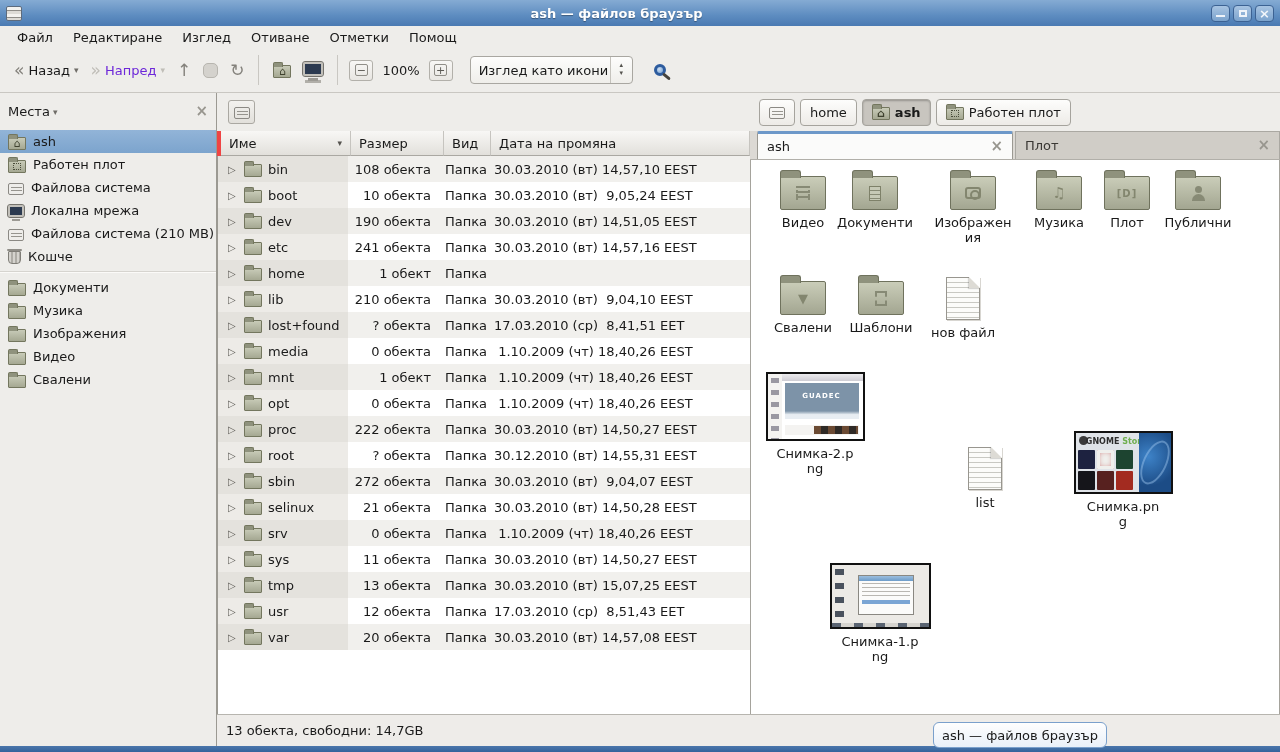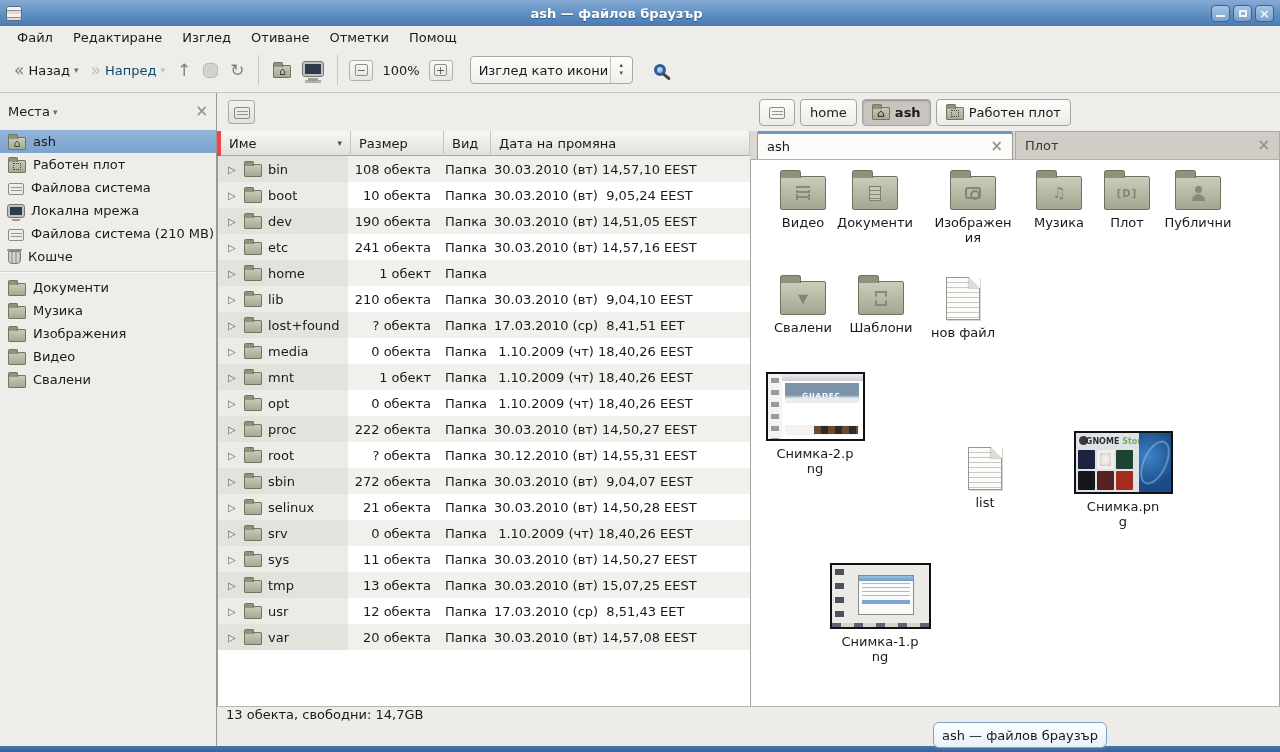--- a/index.html
+++ b/index.html
@@ -25,21 +25,21 @@
   .menubar { position:absolute; top:26px; left:0; right:0; height:22px; background:#eeedea;
     display:flex; align-items:center; padding-left:8px; gap:2px; }
   .menu-item { padding:2px 9px; }
 
   
   .toolbar { position:absolute; top:48px; left:0; right:0; height:45px; background:#eeedea;
     border-bottom:1px solid #c9c7c2; display:flex; align-items:center; padding:0 8px; }
   .tb-btn { display:flex; align-items:center; gap:4px; padding:5px 6px; border-radius:3px; }
   .tb-glyph { font-size:17px; line-height:1; color:#84827c; }
   .tb-label { color:#1a1a1a; }
-  .disabled .tb-label { color:#0c4a6e; }
+  .disabled .tb-label { color:#6d28d9; }
   .disabled .tb-glyph { color:#c0beb8; }
   .tb-chev { font-size:9px; color:#6f6d68; }
   .disabled .tb-chev { color:#c0beb8; }
   .tb-sep { width:1px; height:30px; background:#c9c7c2; margin:0 8px; }
   .tb-stop-glyph { width:15px; height:15px; background:#d4d2cd; border:1px solid #b7b5af; border-radius:5px; }
   .mi { position:relative; flex:none; }
   .folder-mini { width:18px; height:13px; margin-top:3px; background:linear-gradient(#c8cbb8,#a5a892); border:1px solid #73765e; border-radius:1px; position:relative; display:flex; align-items:center; justify-content:center; }
   .folder-mini::before { content:""; position:absolute; top:-4px; left:-1px; width:8px; height:4px; background:#8f927d; border:1px solid #73765e; border-bottom:none; border-radius:2px 2px 0 0; }
   .home-glyph::after { content:"⌂"; color:#3f422f; font-size:11px; line-height:1; }
   .desktop-glyph::after { content:""; width:6px; height:5px; border:1px dotted #4a4d3a; }
@@ -124,41 +124,41 @@
 
   
   .bfile { width:34px; height:43px; margin-top:4px; background:#fcfcfa repeating-linear-gradient(180deg,transparent 0 4px,#c9c9c3 4px 5px); background-clip:padding-box; border:1px solid #98968f; position:relative; box-shadow:1px 1px 0 #d8d6d1; }
   .bfile::before { content:""; position:absolute; top:-1px; right:-1px; border-style:solid; border-width:0 11px 11px 0; border-color:#fff #fff #dddbd5 #dddbd5; box-shadow:-1px 1px 1px rgba(0,0,0,.15); }
 
   
   .thumb { border:2px solid #111; background:#fff; position:relative; overflow:hidden; }
   .tg { width:99px; height:69px; }
   .tg-side { position:absolute; left:0; top:0; bottom:0; width:14px; background:#f4f3f1 repeating-linear-gradient(180deg,#9a98a2 0 5px,transparent 5px 12px); background-size:8px 100%; background-repeat:no-repeat; background-position:3px 4px; }
   .tg-bar { position:absolute; left:14px; right:0; top:0; height:7px; background:linear-gradient(#ecebee,#cfcdd4); }
-  .tg-hero { position:absolute; left:17px; right:4px; top:9px; height:20px; background:#7d93a8; color:#fff; font-size:7px; font-weight:bold; text-align:center; padding-top:9px; letter-spacing:1px; }
+  .tg-hero { position:absolute; left:17px; right:4px; top:9px; height:36px; background:#7d93a8; color:#fff; font-size:7px; font-weight:bold; text-align:center; padding-top:9px; letter-spacing:1px; }
   .tg-hero::after { content:""; position:absolute; left:0; right:0; bottom:0; height:8px; background:linear-gradient(to top,#e8edf2 55%, transparent); }
   .tg-strip { position:absolute; left:17px; right:4px; bottom:4px; height:10px; background:#f4f3f1 repeating-linear-gradient(90deg,#6b4a33 0 7px,#2f2a26 7px 14px); background-size:44px 8px; background-repeat:no-repeat; background-position:right 1px top 1px; }
   .ts { width:99px; height:63px; background:#dfe3e8; }
   .ts-head { position:absolute; left:2px; top:4px; font-size:8px; font-weight:bold; color:#2d2d2d; }
   .ts-head .green { color:#6fae4e; }
   .ts-glyph { position:absolute; left:3px; top:3px; width:9px; height:9px; border-radius:50%; background:#3a3a3a; }
   .ts-grid { position:absolute; left:2px; top:17px; width:56px; height:42px; display:grid; grid-template-columns:repeat(3,17px); grid-auto-rows:19px; gap:2px; }
   .ts-grid i { border-radius:1px; }
   .ts-right { position:absolute; right:0; top:0; bottom:0; width:32px; background:radial-gradient(circle at 30% 40%, #3e83c8, #1c4c86 70%); }
   .ts-right::after { content:""; position:absolute; inset:6px 4px; border:2px solid rgba(160,200,240,.45); border-radius:50%; transform:rotate(25deg); }
   .td { width:101px; height:66px; background:#eceae6; }
   .td-icons { position:absolute; left:3px; top:4px; width:9px; height:50px; background:repeating-linear-gradient(180deg,#4a525e 0 6px,transparent 6px 14px); background-size:8px 100%; }
   .td-dialog { position:absolute; left:26px; top:10px; width:56px; height:40px; background:#fbfbfa; border:1px solid #8a8882; }
   .td-title { height:5px; background:linear-gradient(#9cbede,#6d9cc9); }
   .td-lines { height:16px; margin:2px 3px 0; background:repeating-linear-gradient(180deg,#b9b7b2 0 1px,transparent 1px 4px); }
   .td-sel { height:4px; margin:1px 3px 0; background:#7aa5d4; }
   .td-task { position:absolute; left:0; right:0; bottom:0; height:4px; background:#d6d4cf repeating-linear-gradient(90deg,#5a6472 0 9px,transparent 9px 22px); }
 
   
-  .statusbar { position:absolute; left:217px; right:0; bottom:6px; height:40px; background:#eeece9; border-top:1px solid #b7b5af; display:flex; padding-left:9px; }
+  .statusbar { position:absolute; left:217px; right:0; bottom:6px; height:32px; background:#eeece9; border-top:1px solid #b7b5af; display:flex; align-items:center; padding-left:9px; }
   .bottomstrip { position:absolute; left:0; right:0; bottom:0; height:6px; background:linear-gradient(#4a76ab,#35639c); }
   .taskbar-btn { position:absolute; left:933px; top:722px; width:174px; height:26px; z-index:6;
     border:1px solid #7aa0cc; border-radius:6px; background:linear-gradient(#fefefe,#e9f0f9);
     display:flex; align-items:center; justify-content:center; }
 </style>
 </head>
 <body>
 
 <div class="window">
 

